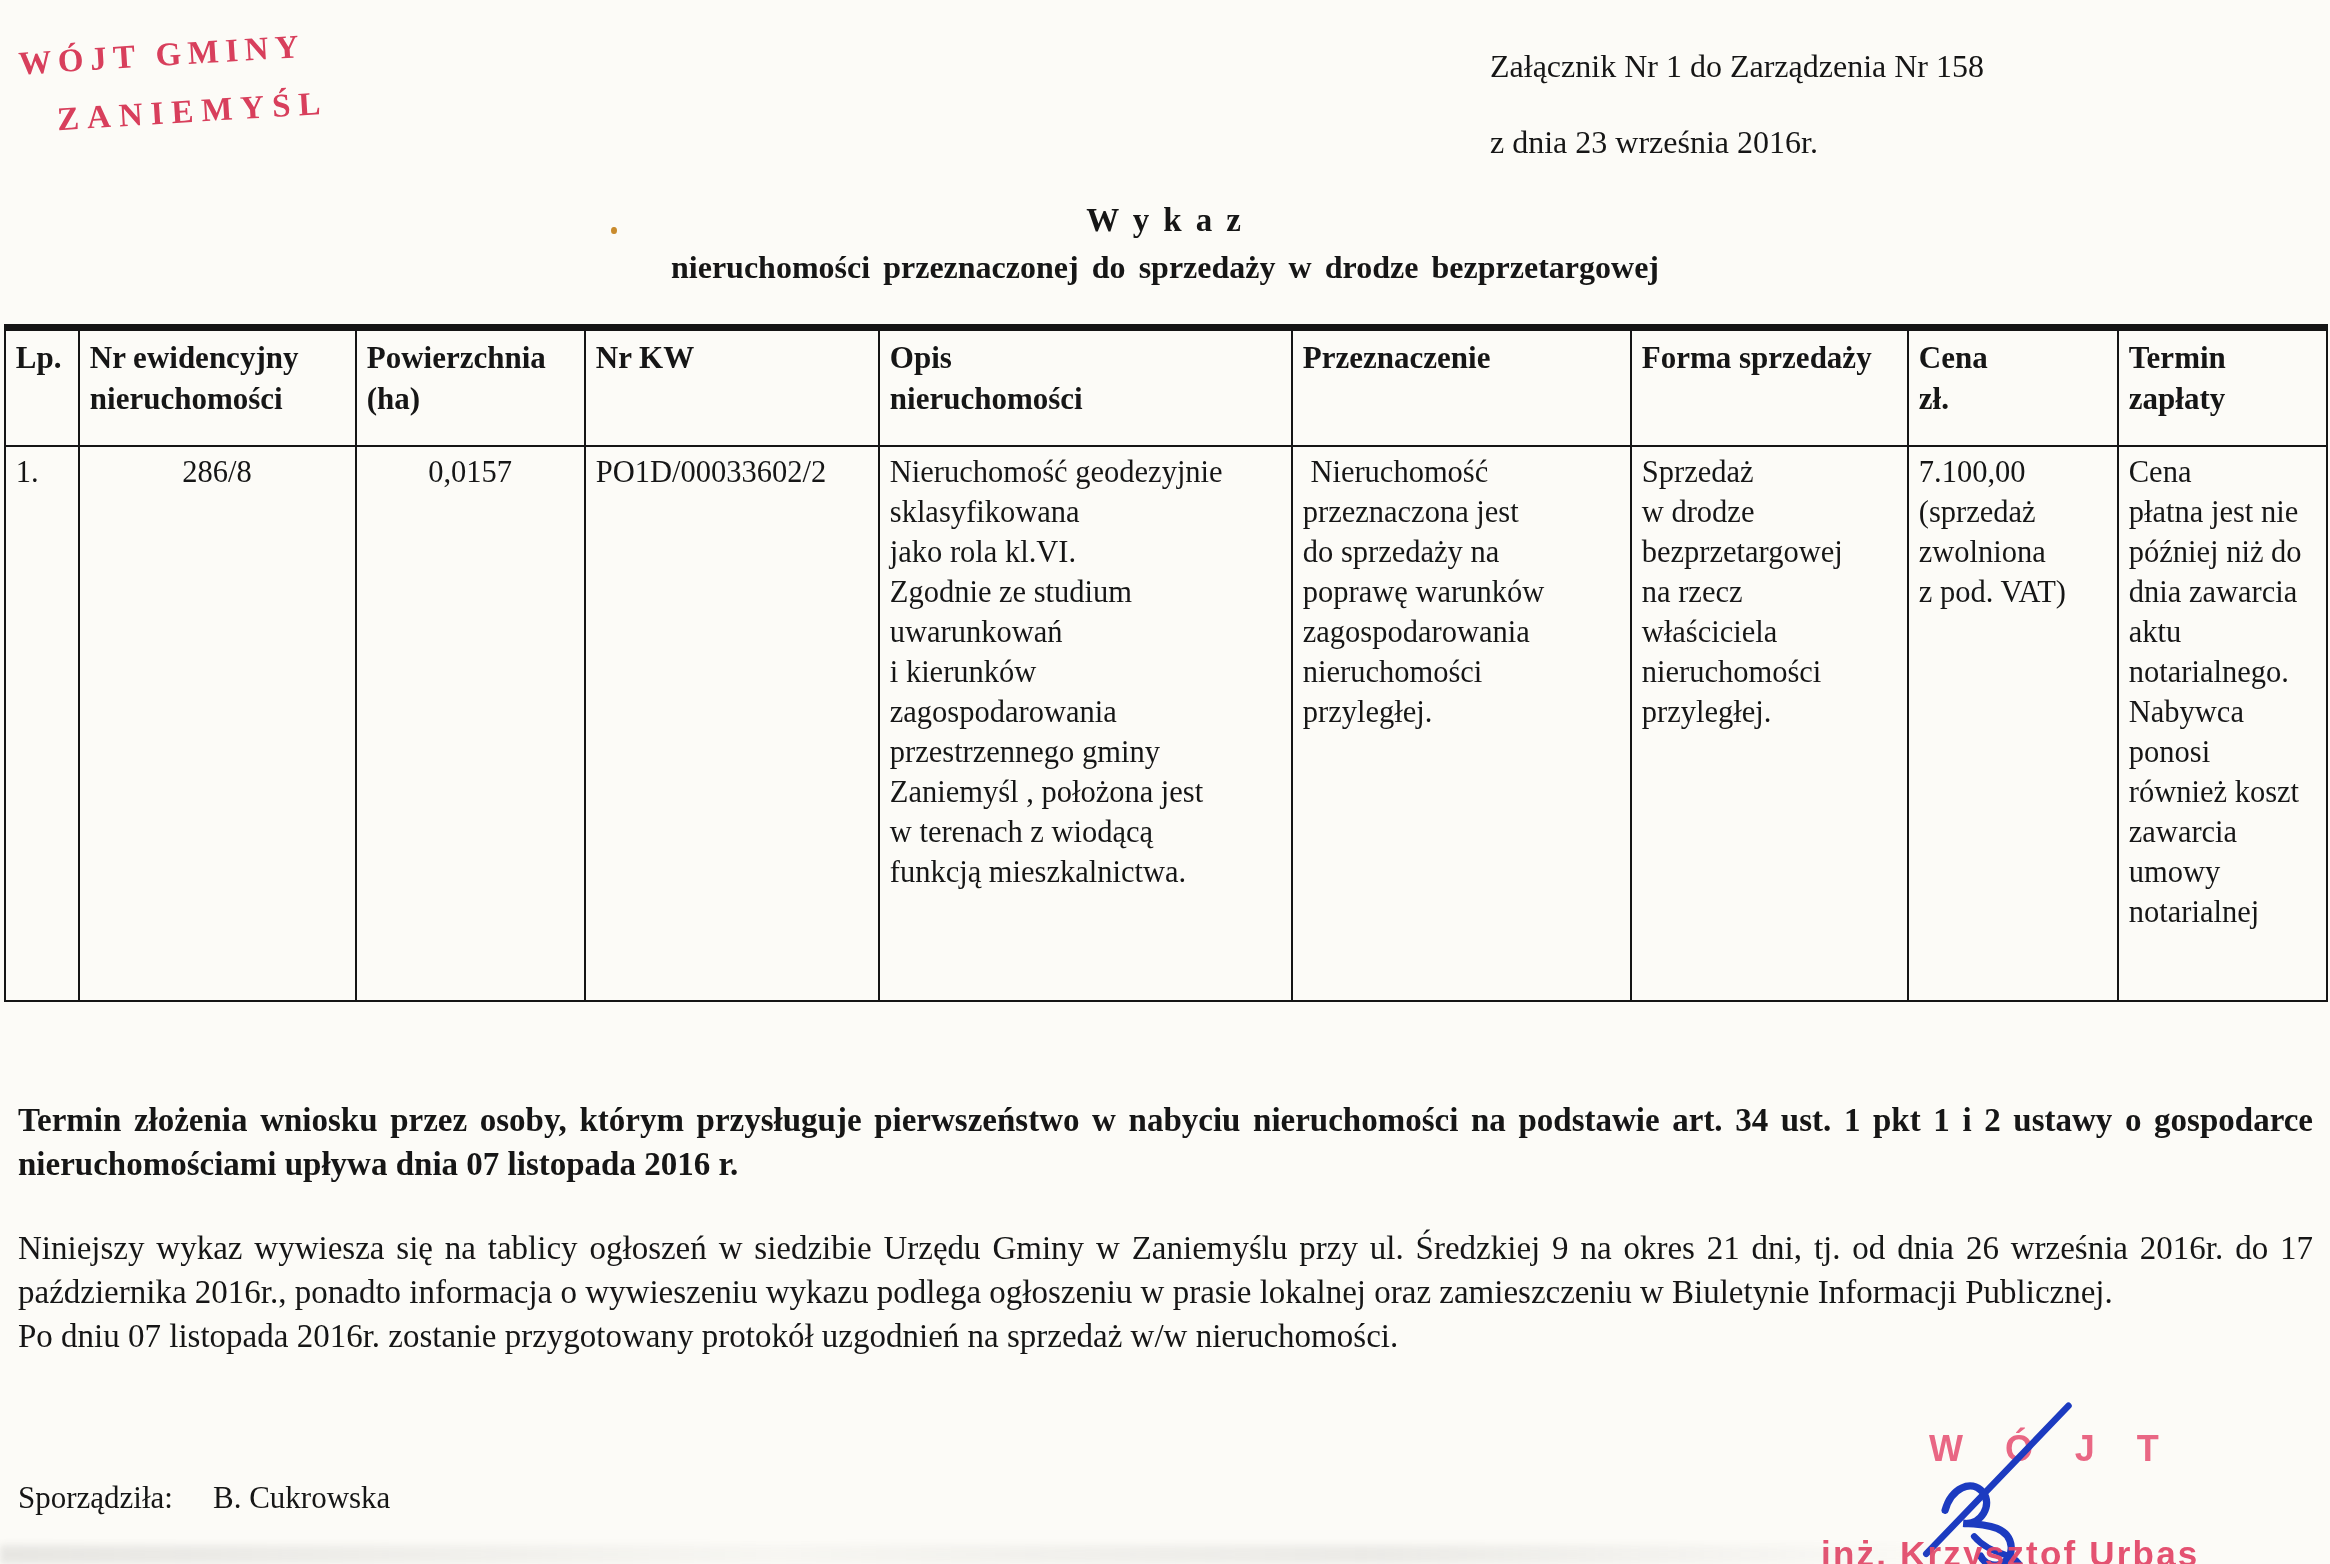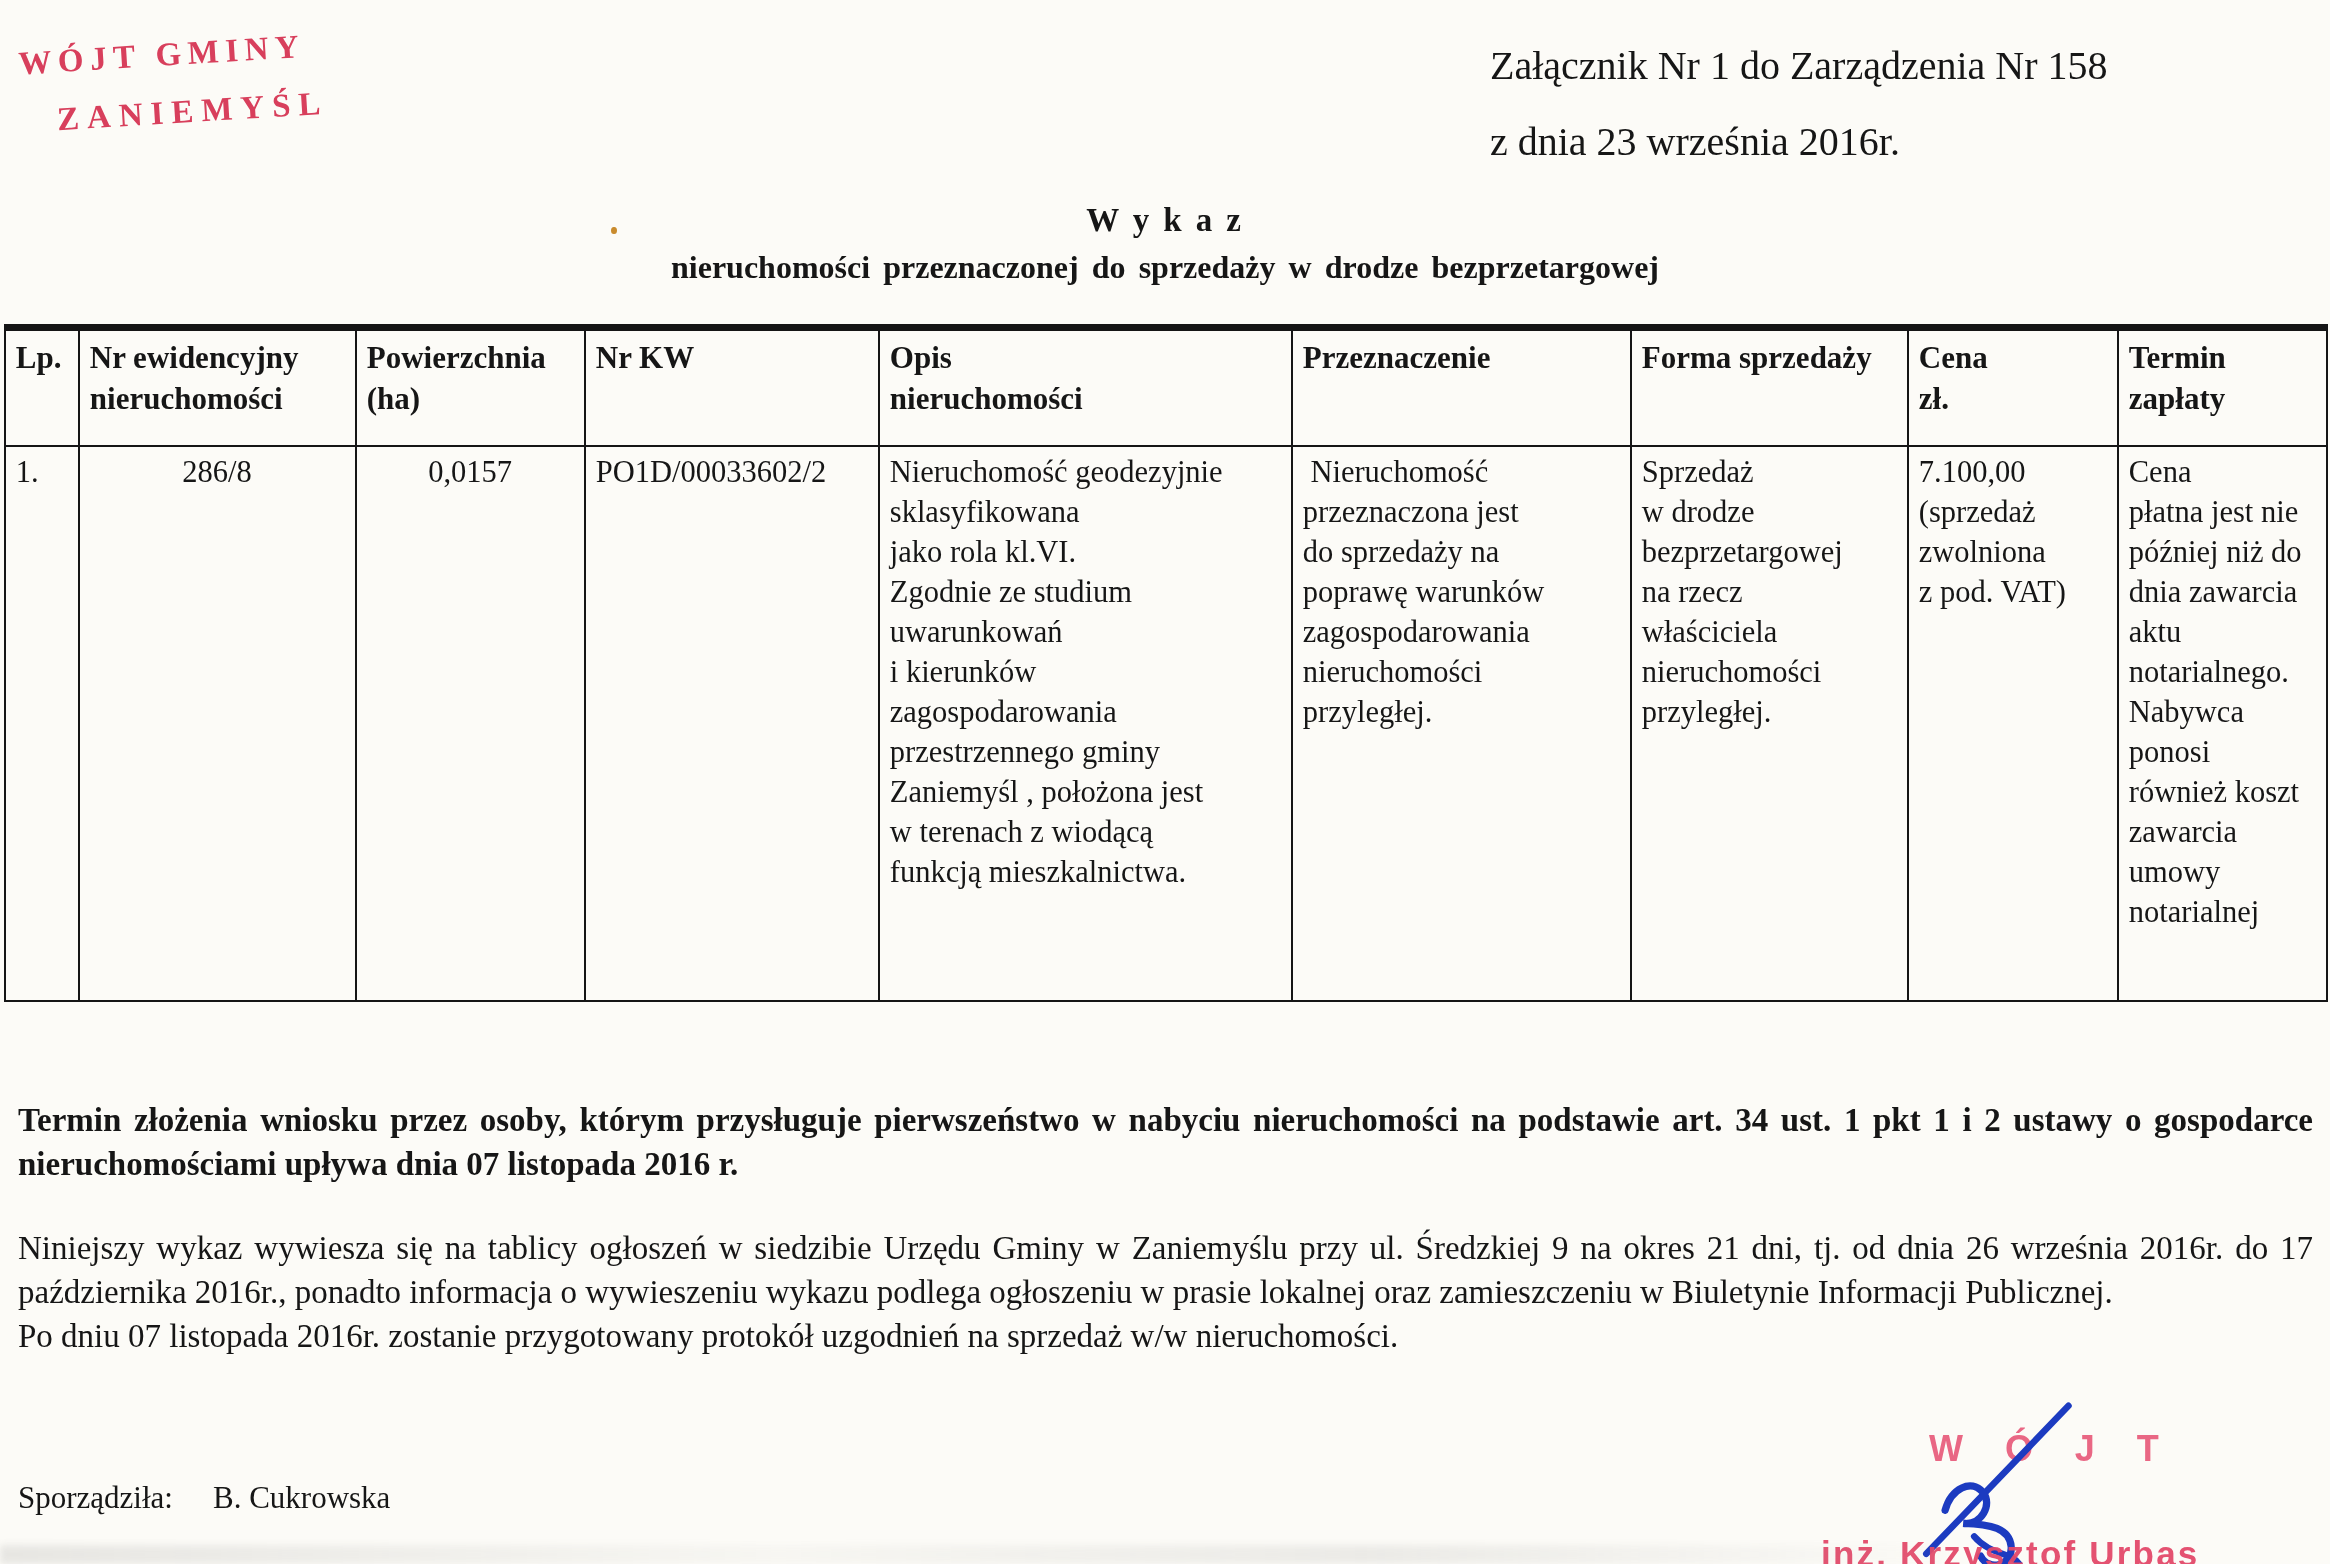--- a/index.html
+++ b/index.html
@@ -21,21 +21,21 @@
     font-size:33px;
     letter-spacing:6.5px;
     line-height:58px;
     opacity:.92;
   }
   .stamp-top .l2 { margin-left:35px; letter-spacing:8px; }
 
   
   .ref-block {
     position:absolute; left:1490px; top:8.7px;
-    font-size:40px; line-height:38px;
+    font-size:32px; line-height:38px;
     white-space:pre-line;
   }
 
   
   .title-block {
     position:absolute; left:0; top:202px; width:2330px;
     text-align:center;
   }
   .title-main   { font-weight:700; font-size:33px; letter-spacing:2.9px; }
   .title-sub    { font-weight:700; font-size:32px; margin-top:10.2px; word-spacing:5.1px; }

